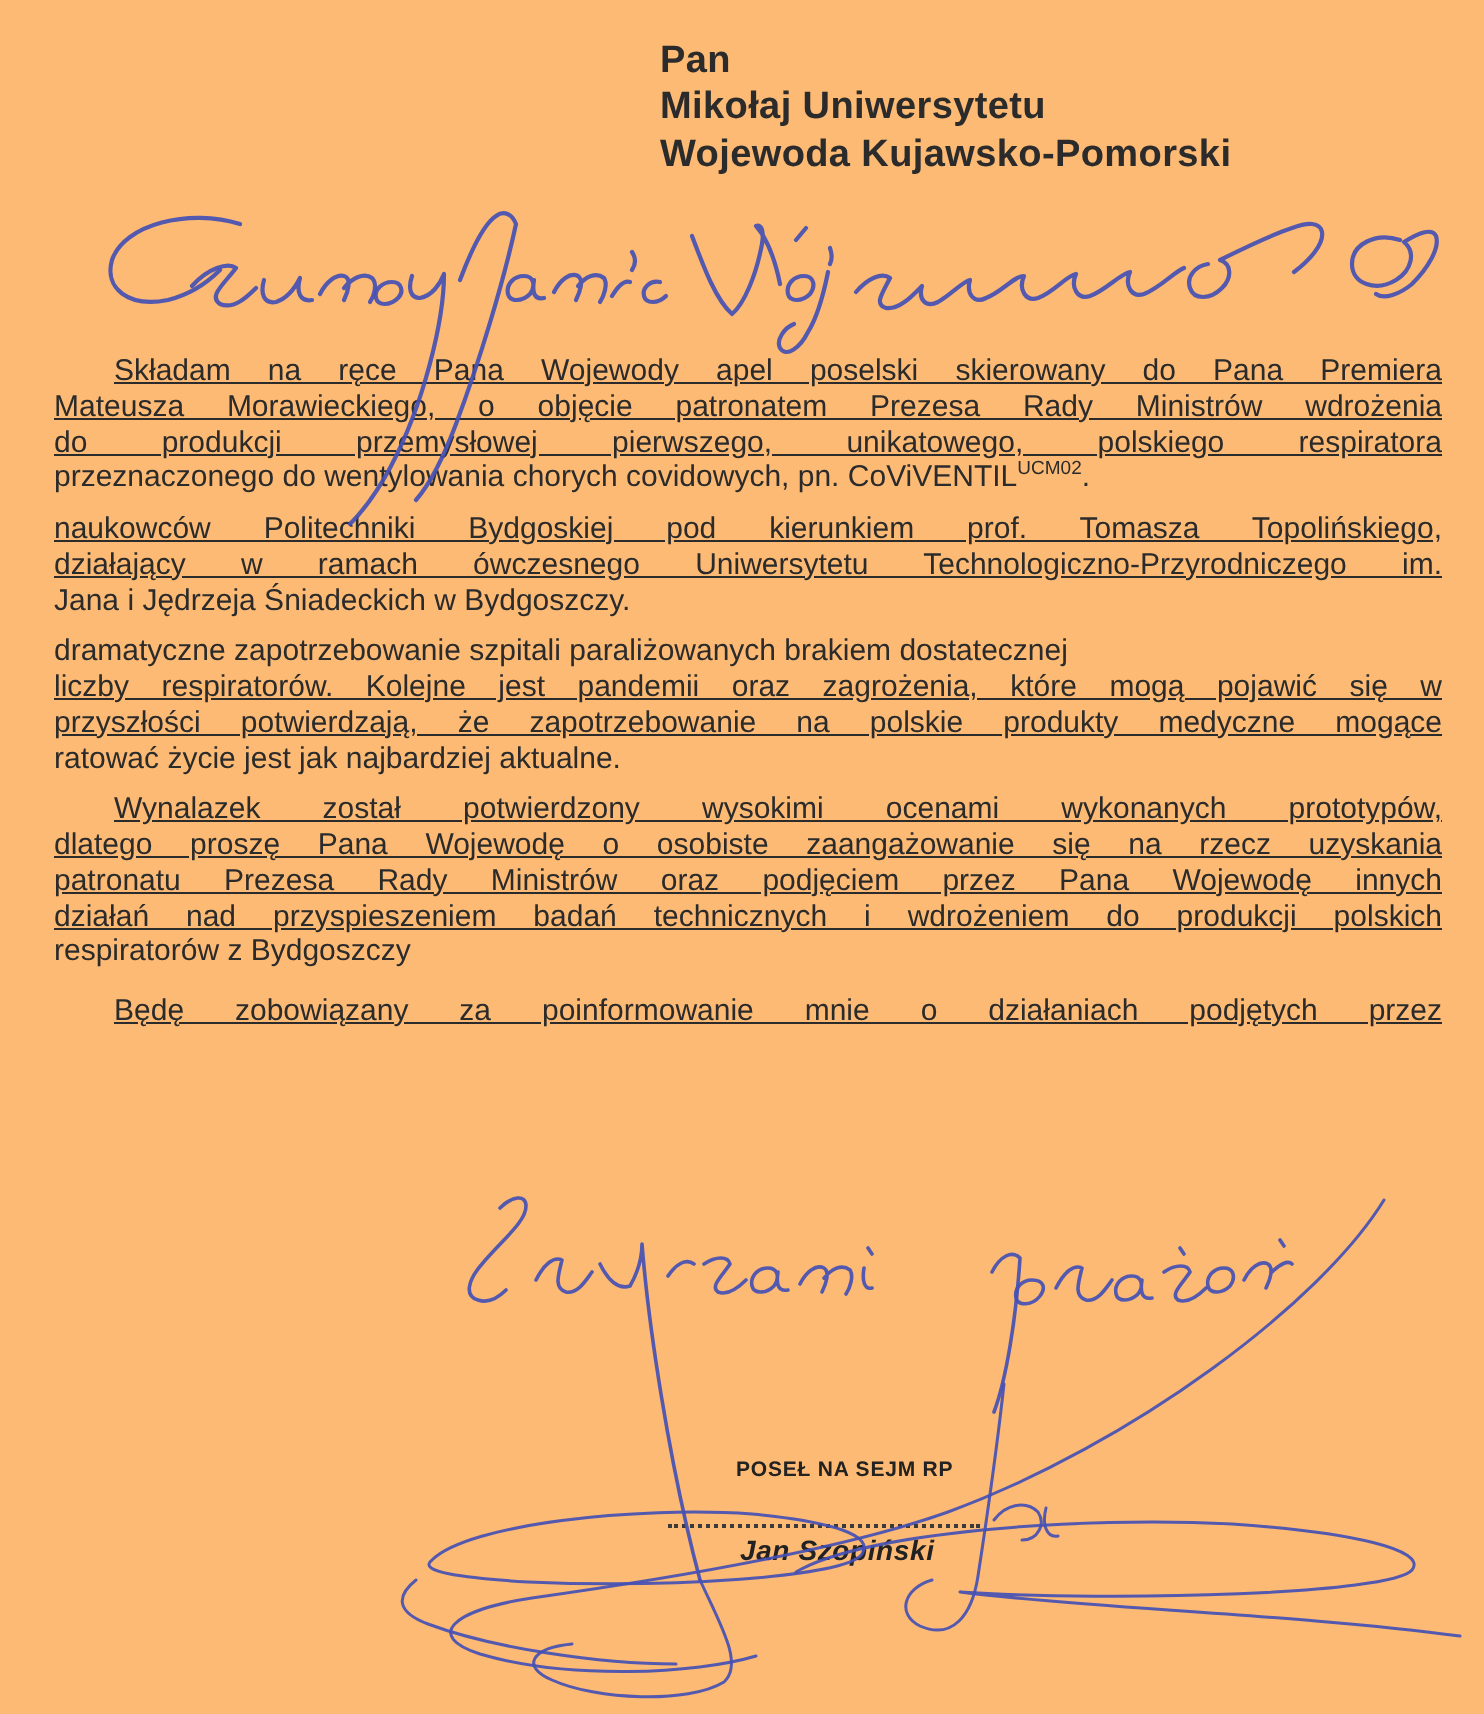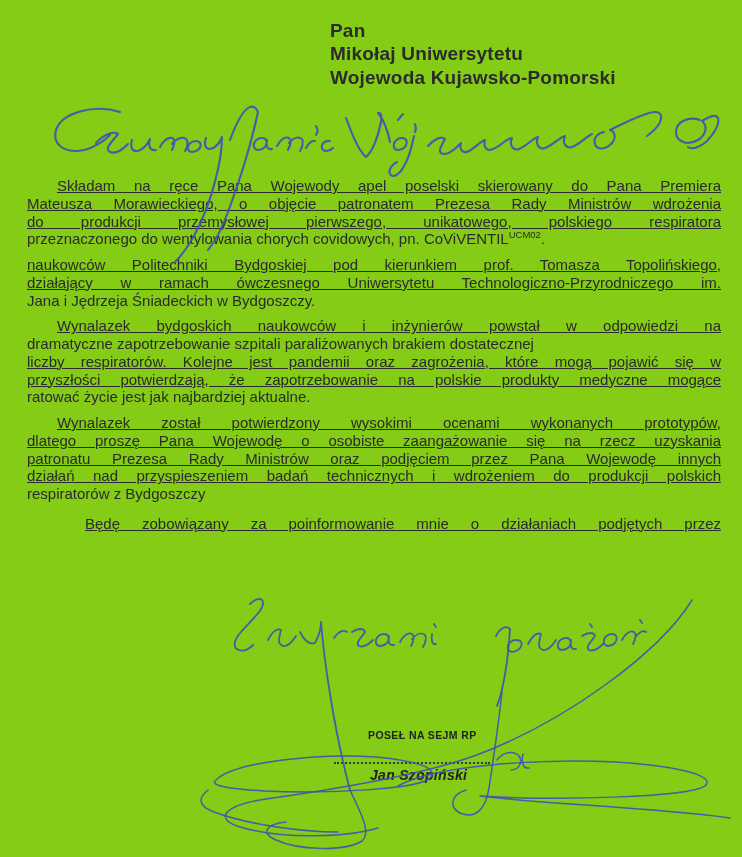--- a/index.html
+++ b/index.html
@@ -15,21 +15,21 @@
   .recipient{
     position:absolute;left:330px;top:19px;
     font-weight:bold;font-size:19px;line-height:23.4px;letter-spacing:.2px;
   }
   
   .body-text{
     position:absolute;left:27px;top:177px;width:694px;
     font-size:15px;line-height:17.75px;
   }
   .para{margin:0 0 8px 0;}
-  .para.loose .line{line-height:25px;margin-left:28px;}
+  .para.loose .line{line-height:25px;}
   .line{text-align:justify;}
   .line.stretch{text-align-last:justify;text-decoration:underline;-moz-text-align-last:justify;}
   .line.indent{text-indent:30px;}
   .line sup{font-size:9.5px;vertical-align:super;line-height:0;letter-spacing:0;}
   
   .sig-role{
     position:absolute;left:368px;top:729px;
     font-size:10.5px;font-weight:700;letter-spacing:.4px;color:#222;
   }
   .sig-dotted{
@@ -46,42 +46,41 @@
     z-index:5;pointer-events:none;
   }
   .ink-layer path{fill:none;stroke:#4450b4;stroke-linecap:round;stroke-linejoin:round;opacity:.92;}
   .pen-greet{stroke-width:2.1px;}
   .pen-close{stroke-width:1.8px;}
   .pen-sig{stroke-width:1.5px;}
 </style>
 </head>
 <body>
 
-<div class="page" style="background: #84cc16; color: rgb(43, 43, 43);">
+<div class="page" style="background: #fdba74; color: rgb(43, 43, 43);">
 
   <div class="recipient">
     <div>Pan</div>
     <div>Mikołaj Uniwersytetu</div>
     <div>Wojewoda Kujawsko-Pomorski</div>
   </div>
 
   <div class="body-text">
       <div class="para">
         <div class="line stretch indent">Składam na ręce Pana Wojewody apel poselski skierowany do Pana Premiera</div>
         <div class="line stretch">Mateusza Morawieckiego, o objęcie patronatem Prezesa Rady Ministrów wdrożenia</div>
         <div class="line stretch">do produkcji przemysłowej pierwszego, unikatowego, polskiego respiratora</div>
         <div class="line"><span>przeznaczonego do wentylowania chorych covidowych, pn. CoViVENTIL</span><sup>UCM02</sup><span>.</span></div>
       </div>
       <div class="para">
         <div class="line stretch">naukowców Politechniki Bydgoskiej pod kierunkiem prof. Tomasza Topolińskiego,</div>
         <div class="line stretch">działający w ramach ówczesnego Uniwersytetu Technologiczno-Przyrodniczego im.</div>
         <div class="line">Jana i Jędrzeja Śniadeckich w Bydgoszczy.</div>
       </div>
       <div class="para">
-        <div class="line stretch indent">Wynalazek bydgoskich naukowców i inżynierów powstał w odpowiedzi na</div>
         <div class="line">dramatyczne zapotrzebowanie szpitali paraliżowanych brakiem dostatecznej</div>
         <div class="line stretch">liczby respiratorów. Kolejne jest pandemii oraz zagrożenia, które mogą pojawić się w</div>
         <div class="line stretch">przyszłości potwierdzają, że zapotrzebowanie na polskie produkty medyczne mogące</div>
         <div class="line">ratować życie jest jak najbardziej aktualne.</div>
       </div>
       <div class="para">
         <div class="line stretch indent">Wynalazek został potwierdzony wysokimi ocenami wykonanych prototypów,</div>
         <div class="line stretch">dlatego proszę Pana Wojewodę o osobiste zaangażowanie się na rzecz uzyskania</div>
         <div class="line stretch">patronatu Prezesa Rady Ministrów oraz podjęciem przez Pana Wojewodę innych</div>
         <div class="line stretch">działań nad przyspieszeniem badań technicznych i wdrożeniem do produkcji polskich</div>

